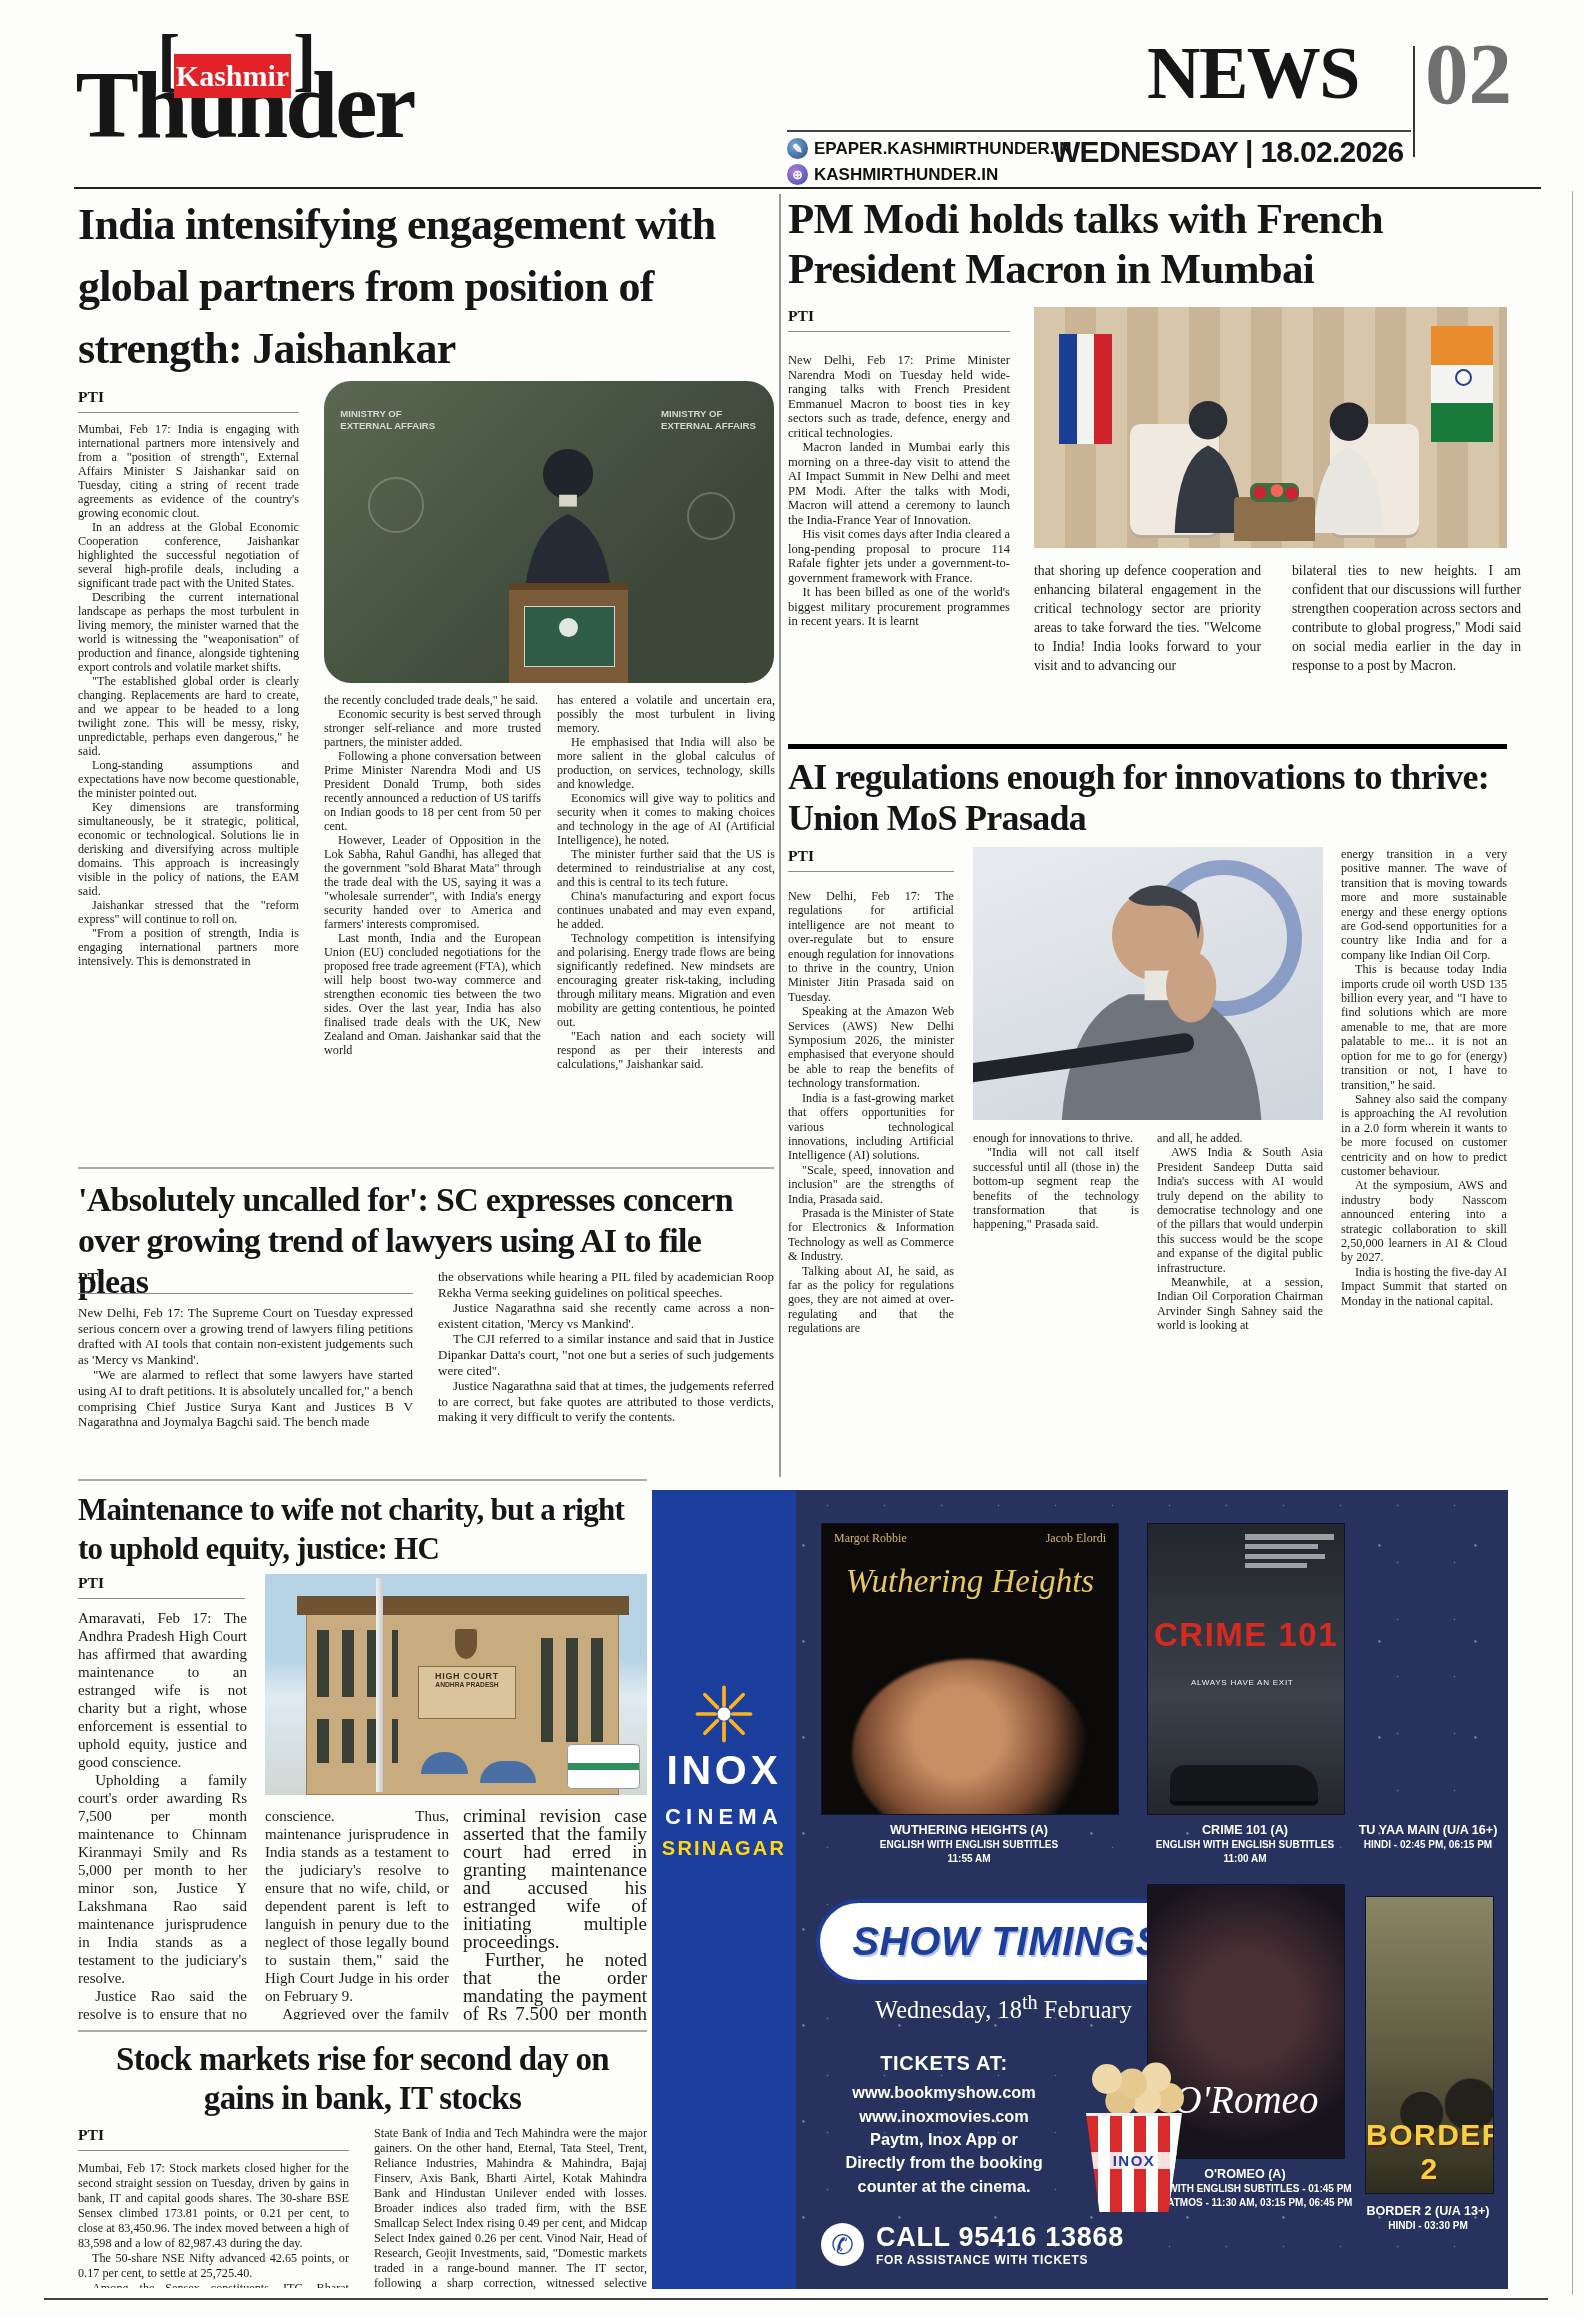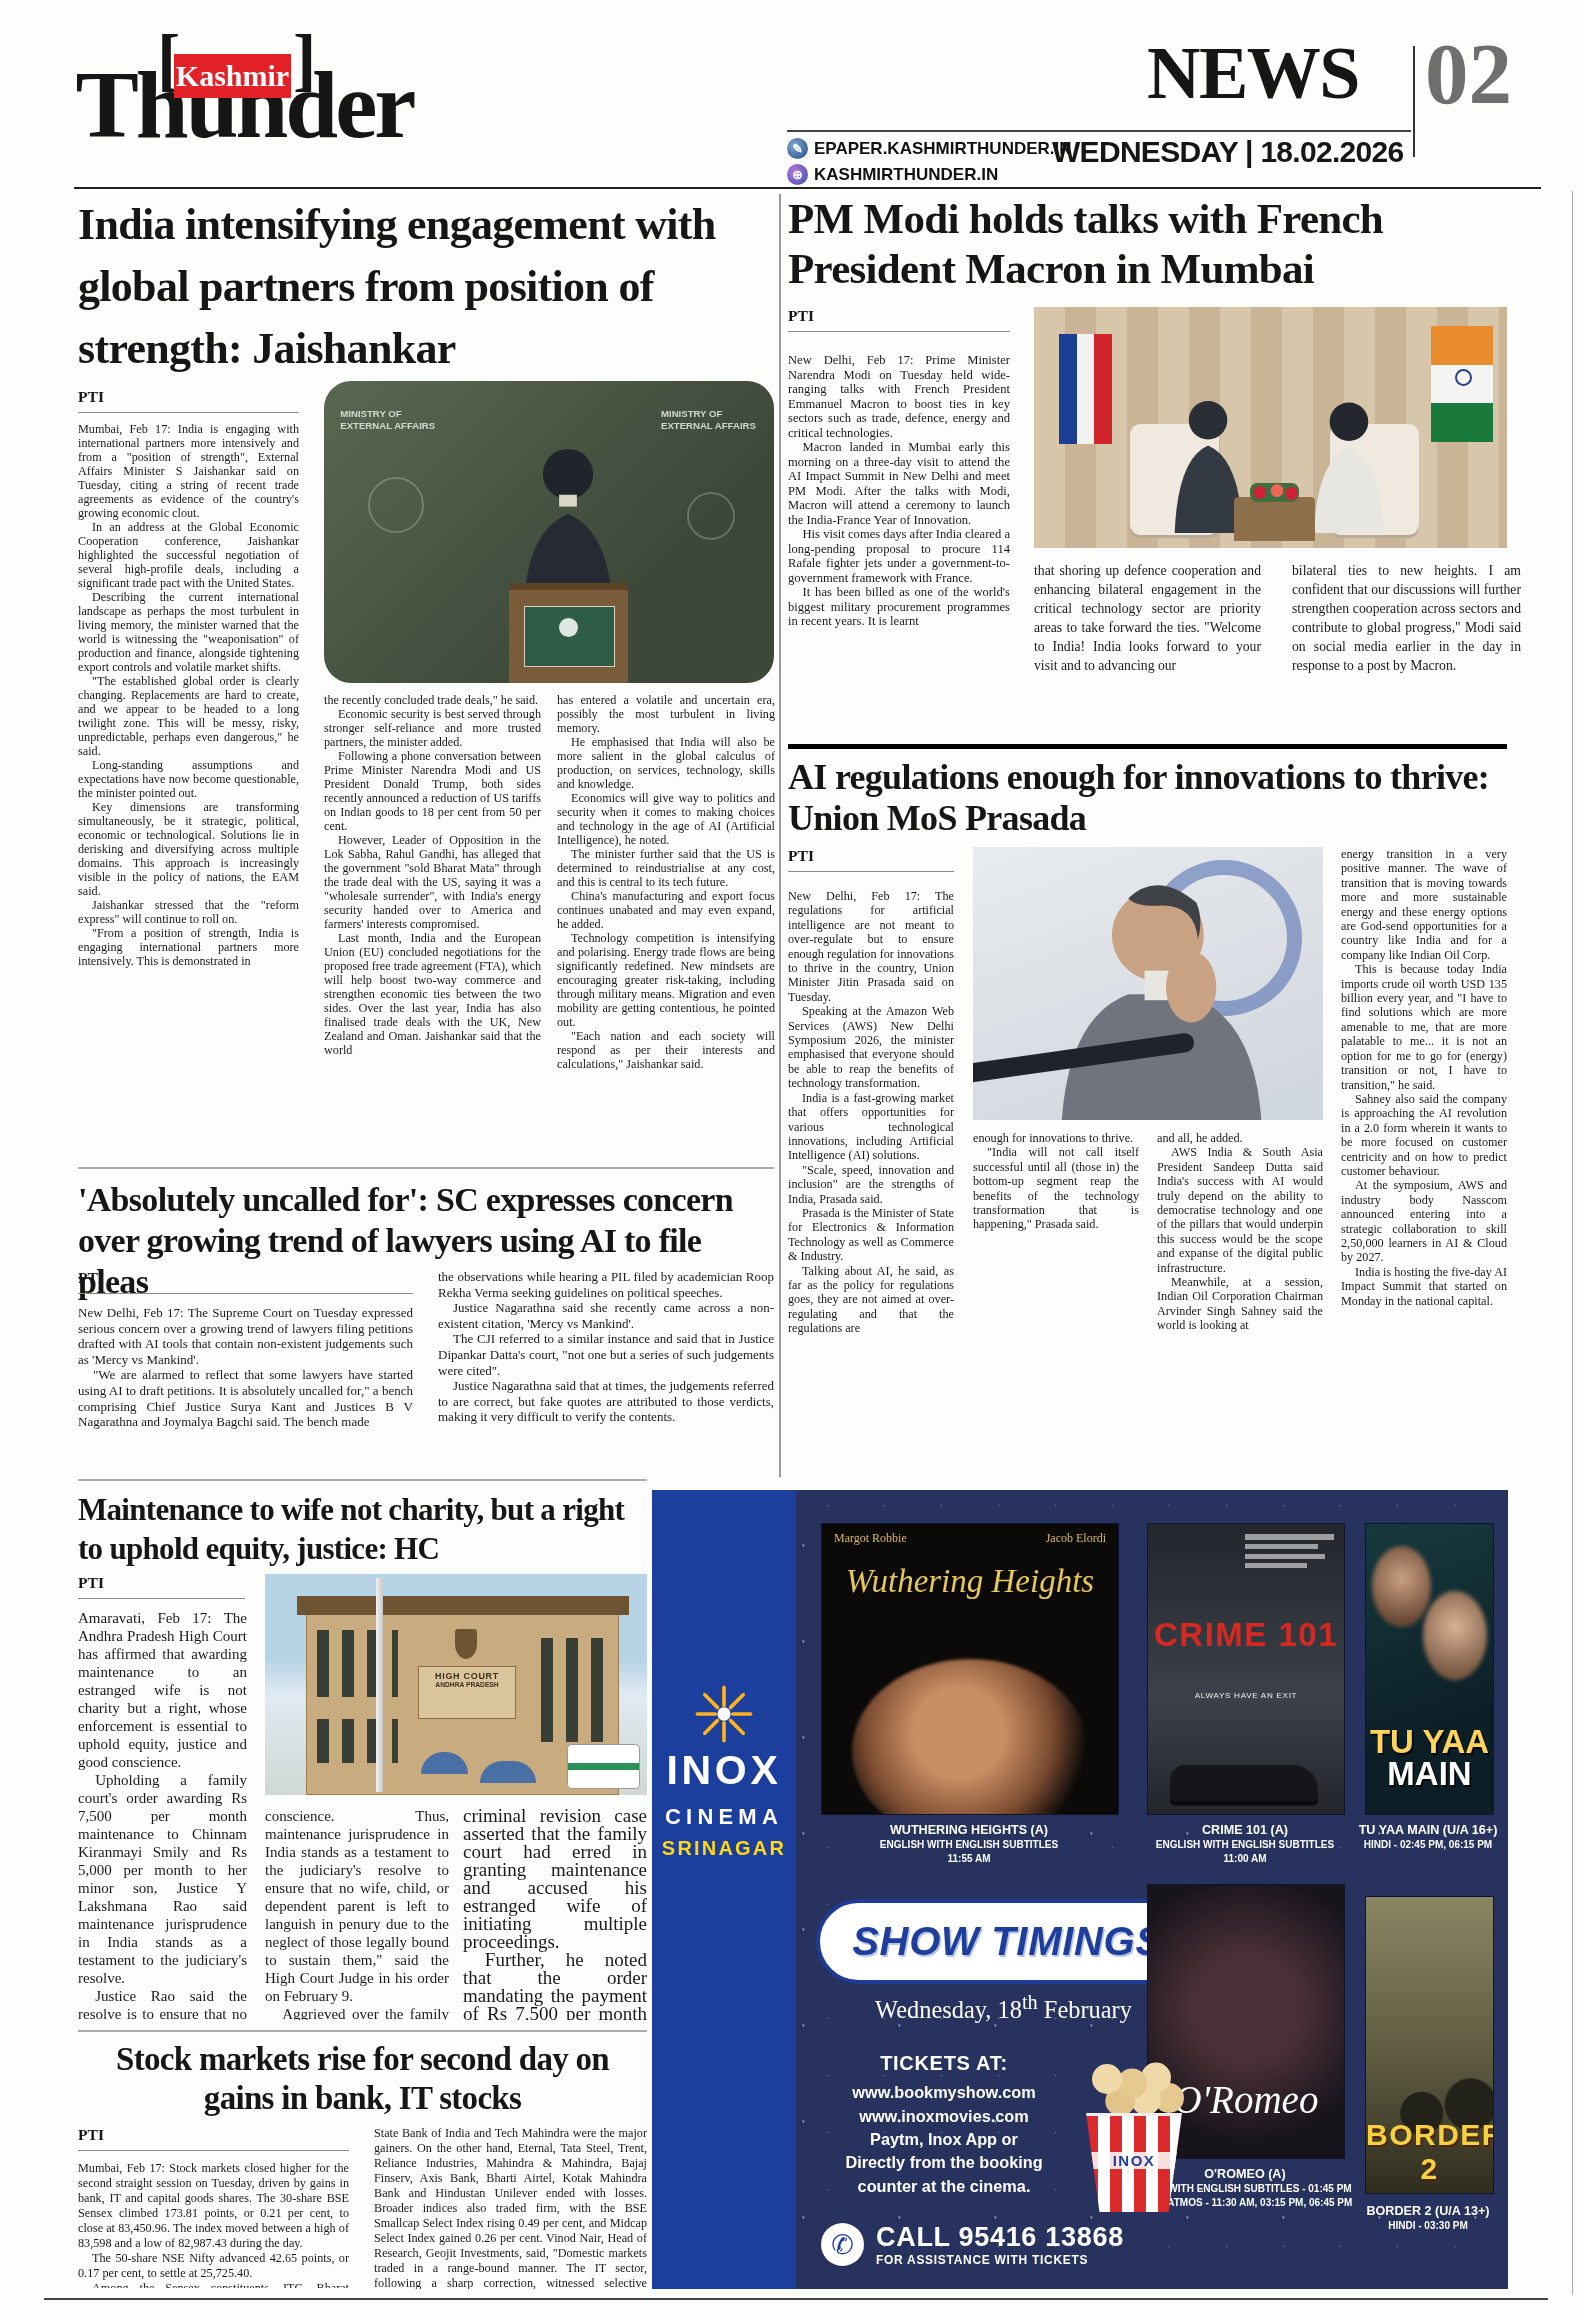--- a/index.html
+++ b/index.html
@@ -71,21 +71,21 @@
   .inox-sub2{color:#ffd913;font-size:20px;letter-spacing:2.2px;margin-top:7.4px;font-weight:bold;}
   .poster{position:absolute;border:1.5px solid #0d1330;overflow:hidden;}
   .p-wh{background:#0b0a08;}
   .wh-names{position:absolute;top:7.4px;left:0;width:100%;display:flex;justify-content:space-between;padding:0 12px;box-sizing:border-box;color:#d9b96a;font-family:"Liberation Serif",serif;font-size:12px;}
   .wh-title{position:absolute;top:40px;width:100%;text-align:center;color:#e8c75a;font-family:"Liberation Serif",serif;font-style:italic;font-size:33px;line-height:1.05;}
   .wh-couple{position:absolute;left:30px;bottom:-30px;width:237px;height:185px;background:radial-gradient(circle at 45% 40%,#c98f64 0 26%,#7a4a30 55%,transparent 75%);border-radius:50%;filter:blur(1.5px);}
   .p-cr{background:linear-gradient(#23262b,#3c414a 60%,#23262b);}
   .cr-cast{position:absolute;top:10.4px;right:10.4px;width:89px;}
   .cr-cast i{display:block;height:5.2px;margin-bottom:4.4px;background:rgba(255,255,255,.55);}
   .cr-title{position:absolute;top:95px;width:100%;text-align:center;color:#d42a22;font-weight:bold;font-size:33px;line-height:.95;letter-spacing:1.5px;}
-  .cr-tag{position:absolute;top:167px;width:100%;text-align:center;color:#eee;font-size:8.1px;letter-spacing:0.7px;}
+  .cr-tag{position:absolute;top:154px;width:100%;text-align:left;color:#eee;font-size:8.1px;letter-spacing:0.7px;padding-left:43px;}
   .cr-car{position:absolute;bottom:13.3px;left:22px;width:148px;height:36px;background:#14161a;border-radius:15px 25px 4.4px 4.4px;box-shadow:0 4.4px 0 #0a0b0d;}
   .p-ty{background:linear-gradient(160deg,#173a3e,#0c1f26 70%);}
   .ty-face{position:absolute;border-radius:50%;filter:blur(2.2px);}
   .ty-title{position:absolute;bottom:25px;width:100%;text-align:center;font-weight:bold;font-size:33px;line-height:.95;color:#e8372c;text-shadow:1.5px 1.5px 0 #000;}
   .ty-title span{color:#ffd35c;}
   .p-or{background:radial-gradient(circle at 50% 45%,#4a3036 0 30%,#17141c 75%);}
   .or-title{position:absolute;bottom:36px;width:100%;text-align:center;color:#fff;font-family:"Liberation Serif",serif;font-style:italic;font-size:39px;}
   .p-b2{background:linear-gradient(#8a8663,#5d5a40 55%,#2f2d1e);}
   .b2-men{position:absolute;bottom:44px;left:15px;width:163px;height:89px;background:radial-gradient(circle at 25% 60%,#22221a 0 21px,transparent 22px),radial-gradient(circle at 55% 50%,#22221a 0 25px,transparent 27px),radial-gradient(circle at 85% 62%,#22221a 0 19px,transparent 21px);}
   .b2-title{position:absolute;bottom:7.4px;width:100%;text-align:center;color:#f5d142;font-weight:bold;font-size:30px;letter-spacing:1.5px;text-shadow:1.5px 1.5px 0 #520;}
@@ -373,25 +373,20 @@
       <div class="cr-cast">
           <i style="width:100%;"></i>
           <i style="width:82%;"></i>
           <i style="width:90%;"></i>
           <i style="width:70%;"></i>
         </div>
       <div class="cr-title">CRIME 101</div>
       <div class="cr-tag">ALWAYS HAVE AN EXIT</div>
       <div class="cr-car"></div>
     </div>
-    <div class="poster p-ty" style="left:713px;top:33px;width:127px;height:290px;">
-      <div class="ty-face" style="left:6px;top:22px;width:59px;height:81px;background:radial-gradient(circle at 50% 40%,#caa183,#6b4a35 75%);"></div>
-      <div class="ty-face" style="right:6px;top:67px;width:64px;height:89px;background:radial-gradient(circle at 50% 40%,#d8b294,#7a5a42 75%);"></div>
-      <div class="ty-title"><span>TU YAA</span><br><span style="color:#fff;">MAIN</span></div>
-    </div>
 
     <div class="pcap" style="left:169px;top:332px;width:296px;">
       <div class="t">WUTHERING HEIGHTS (A)</div>
       <div class="l">ENGLISH WITH ENGLISH SUBTITLES</div>
       <div class="l">11:55 AM</div>
     </div>
     <div class="pcap" style="left:495px;top:332px;width:196px;">
       <div class="t">CRIME 101 (A)</div>
       <div class="l">ENGLISH WITH ENGLISH SUBTITLES</div>
       <div class="l">11:00 AM</div>

